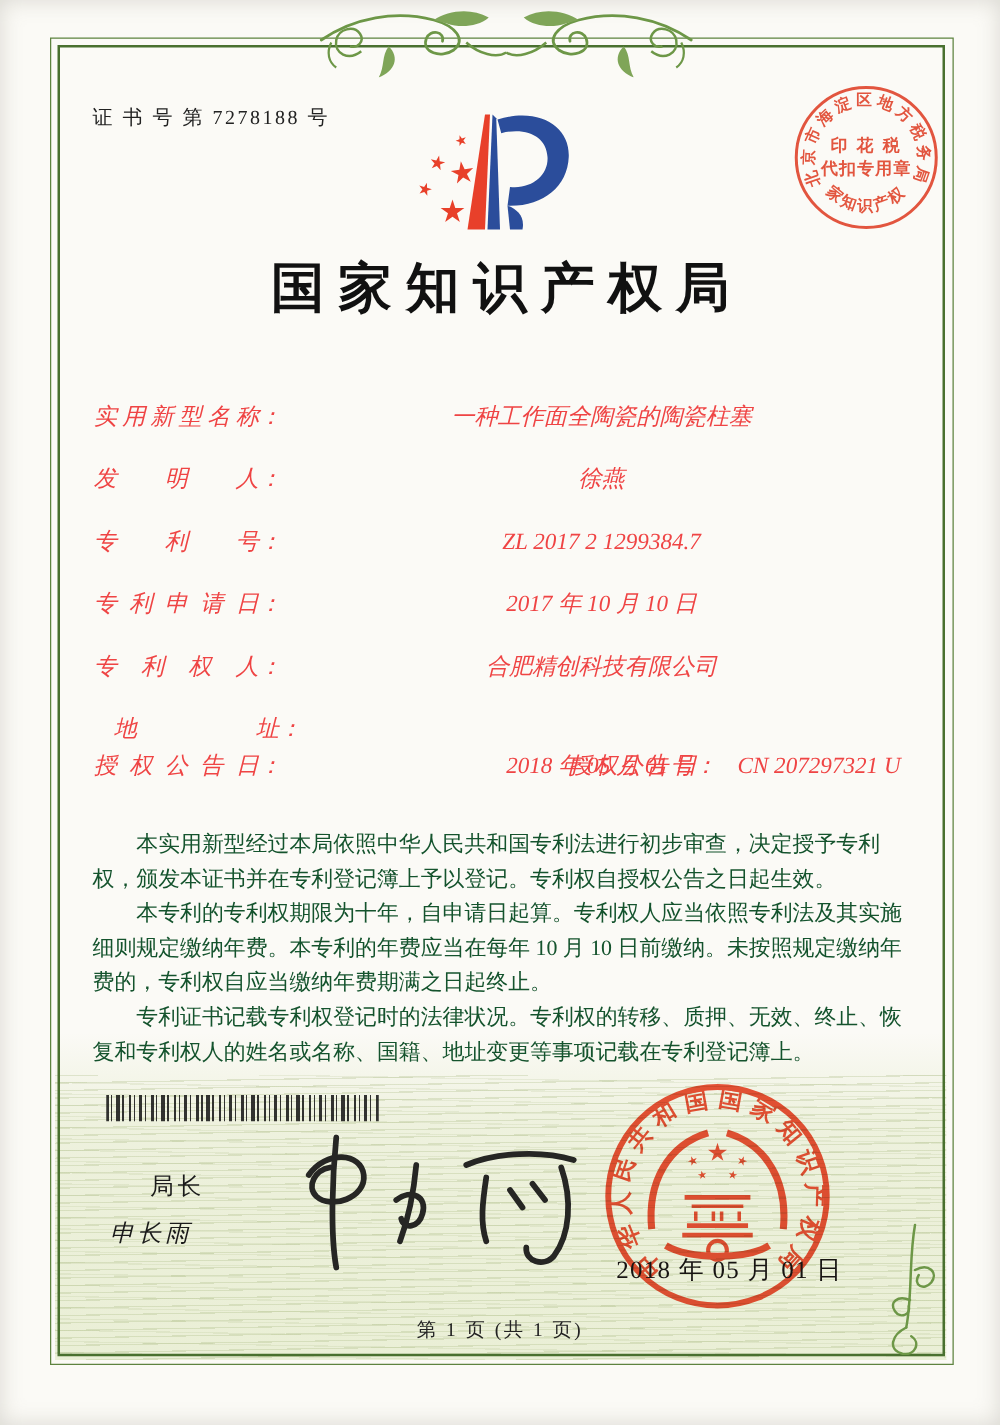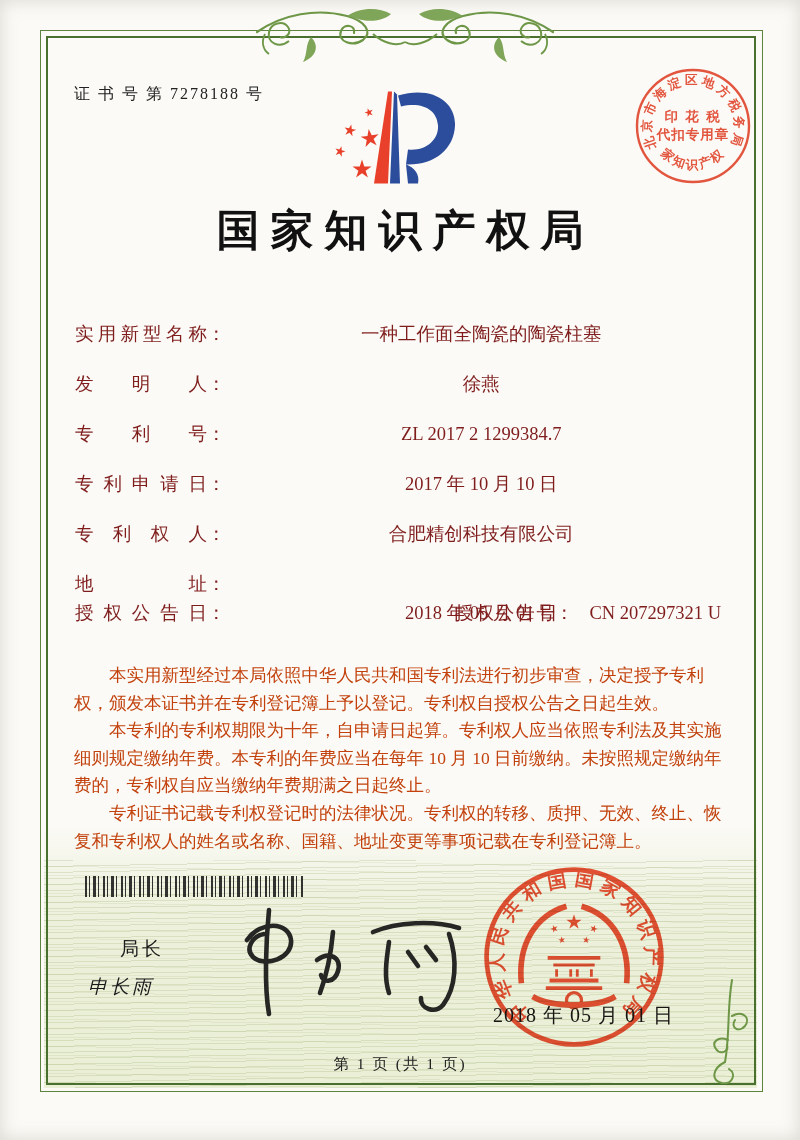--- a/index.html
+++ b/index.html
@@ -17,31 +17,31 @@
     background:linear-gradient(180deg,rgba(236,240,218,0) 0,rgba(236,240,218,.85) 70px,#ecf0da 130px,#eaefd6 100%);}
   .bottom-tint .waves{position:absolute;left:0;top:34px;right:0;bottom:0;
     background:
       repeating-linear-gradient(179deg,rgba(160,178,118,.28) 0 1px,rgba(160,178,118,0) 1px 6px),
       repeating-linear-gradient(181deg,rgba(160,178,118,.16) 0 1px,rgba(160,178,118,0) 1px 9px);}
   .cert-no{position:absolute;left:74px;top:84px;font-size:16px;letter-spacing:2px;color:#222;}
   .logo{position:absolute;left:322px;top:88px;width:170px;height:118px;}
   .doc-title{position:absolute;left:0;top:202px;width:800px;text-align:center;
              font-size:43px;font-weight:bold;letter-spacing:11px;text-indent:11px;color:#111;}
   
-  .fields{position:absolute;left:75px;top:320px;width:654px;font-size:18.5px;color:#7f1d1d;}
+  .fields{position:absolute;left:75px;top:320px;width:654px;font-size:18.5px;color:#ef4444;font-style:italic;}
   .frow{display:flex;line-height:28px;margin-bottom:22px;position:relative;}
   .flabel{flex:0 0 132px;text-align:justify;text-align-last:justify;text-justify:inter-character;}
   .fcolon{flex:0 0 auto;}
   .fvalue{flex:1 1 auto;padding-left:8px;text-align:center;}
-  .frow.addr{margin-bottom:1px;}
+  .frow.addr{margin-bottom:1px;margin-left:16px;}
   .grant-right{position:absolute;left:380px;top:0;display:flex;width:274px;}
   .grant-right .flabel{flex:0 0 100px;}
   
   .paras{position:absolute;left:74px;top:662px;width:658px;font-size:17.5px;
-         line-height:27.6px;color:#c2410c;}
+         line-height:27.6px;color:#14532d;}
   .paras p{margin:0;text-indent:2em;}
   .barcode{position:absolute;left:85px;top:876px;width:218px;height:21px;opacity:.88;
     background:repeating-linear-gradient(90deg,
       #181818 0 2px,transparent 2px 4px,
       #181818 4px 5px,transparent 5px 8px,
       #181818 8px 11px,transparent 11px 13px,
       #181818 13px 14px,transparent 14px 18px);}
   .signer-title{position:absolute;left:88px;top:936px;font-size:19px;color:#1a1a1a;
                 font-family:"Liberation Sans","DejaVu Sans",sans-serif;letter-spacing:3px;margin-left:32px;}
   .signer-name{position:absolute;left:88px;top:974px;font-size:19px;color:#1a1a1a;

